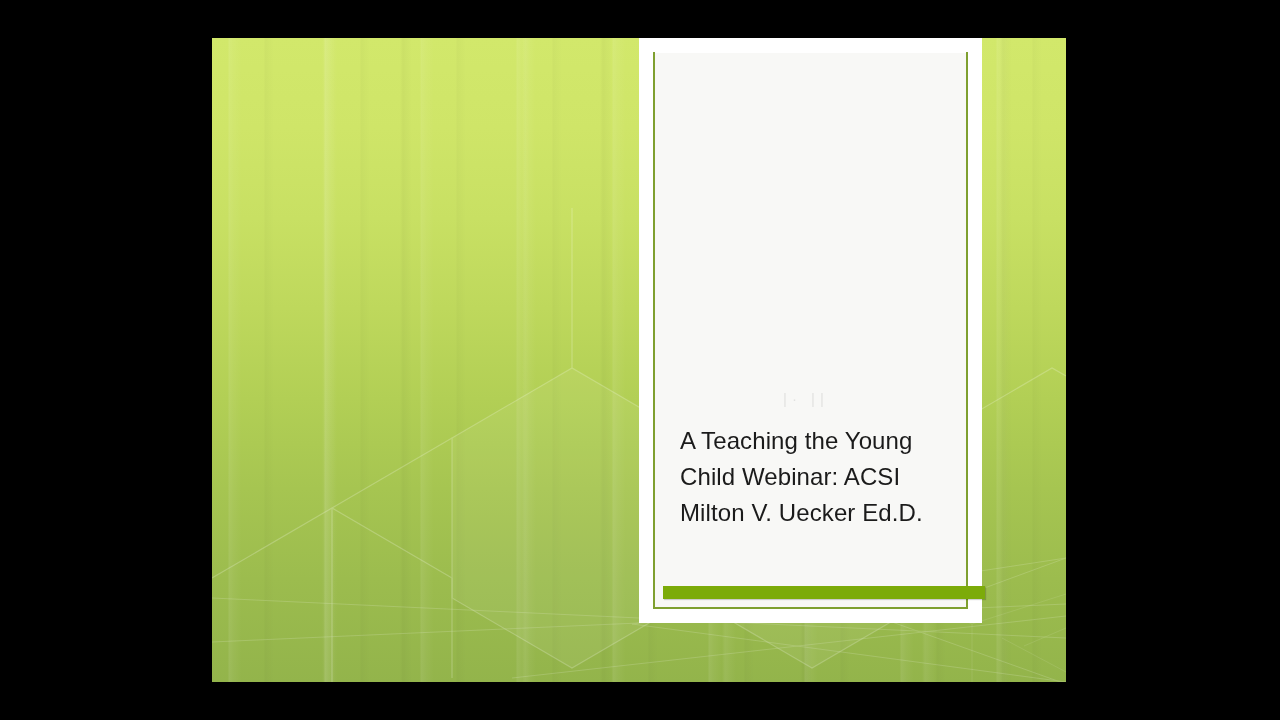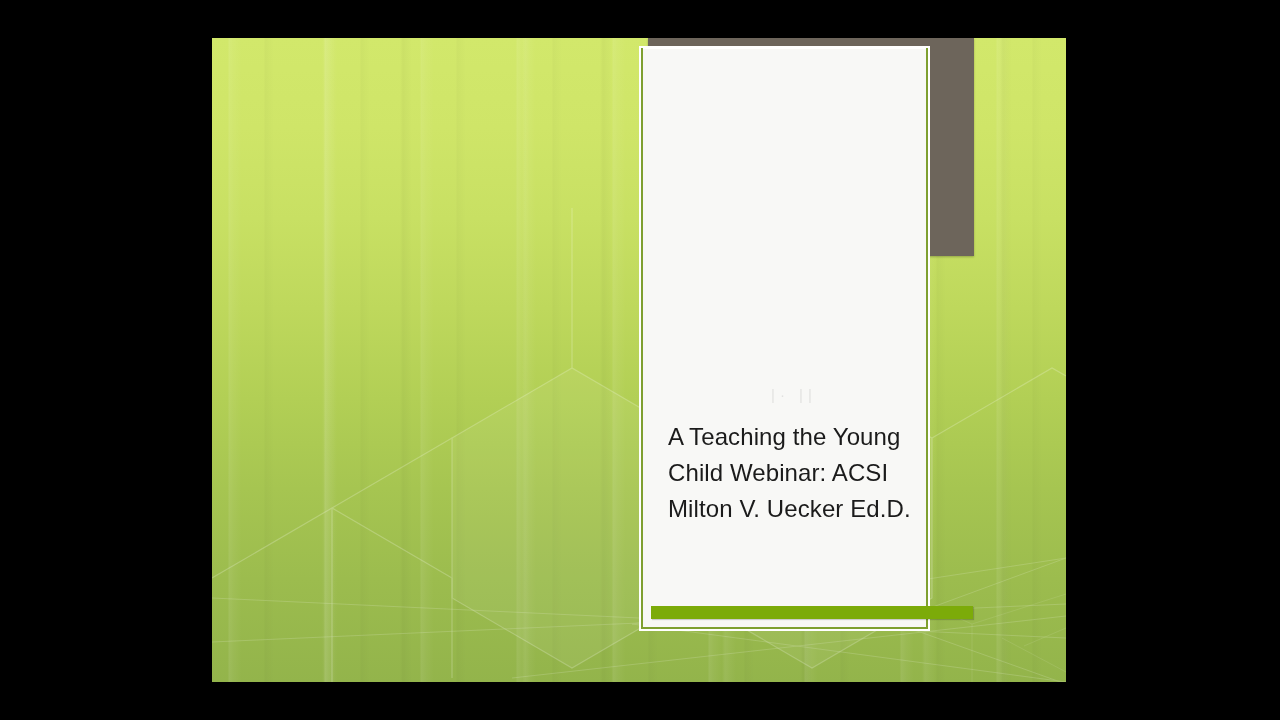--- a/index.html
+++ b/index.html
@@ -105,26 +105,26 @@
     letter-spacing: 0.2px;
     font-weight: 400;
     padding-left: 2px;
     white-space: pre-line;
   }
 
   
   #content-panel {
     position: absolute;
     left: 427px;   
-    top: 8px;
-    width: 291px;  
+    top: 0px;
+    width: 343px;  
     height: 585px; 
     background: #ffffff;
     box-sizing: border-box;
-    padding: 2px;
+    padding: 14px;
   }
   #content-panel .inner {
     position: relative;
     width: 100%;
     height: 100%;
     background: #f8f8f6;
     border-left: 2px solid #7fa030;
     border-right: 2px solid #7fa030;
     border-bottom: 2px solid #7fa030;
     box-sizing: border-box;

